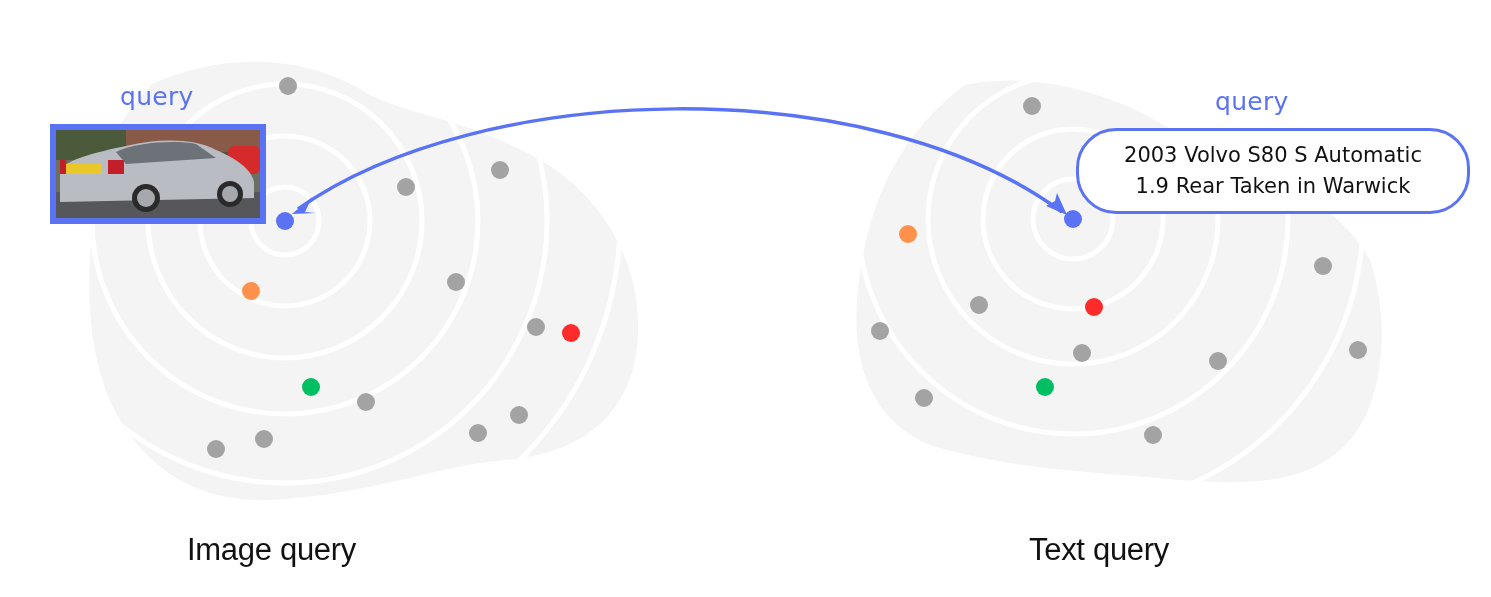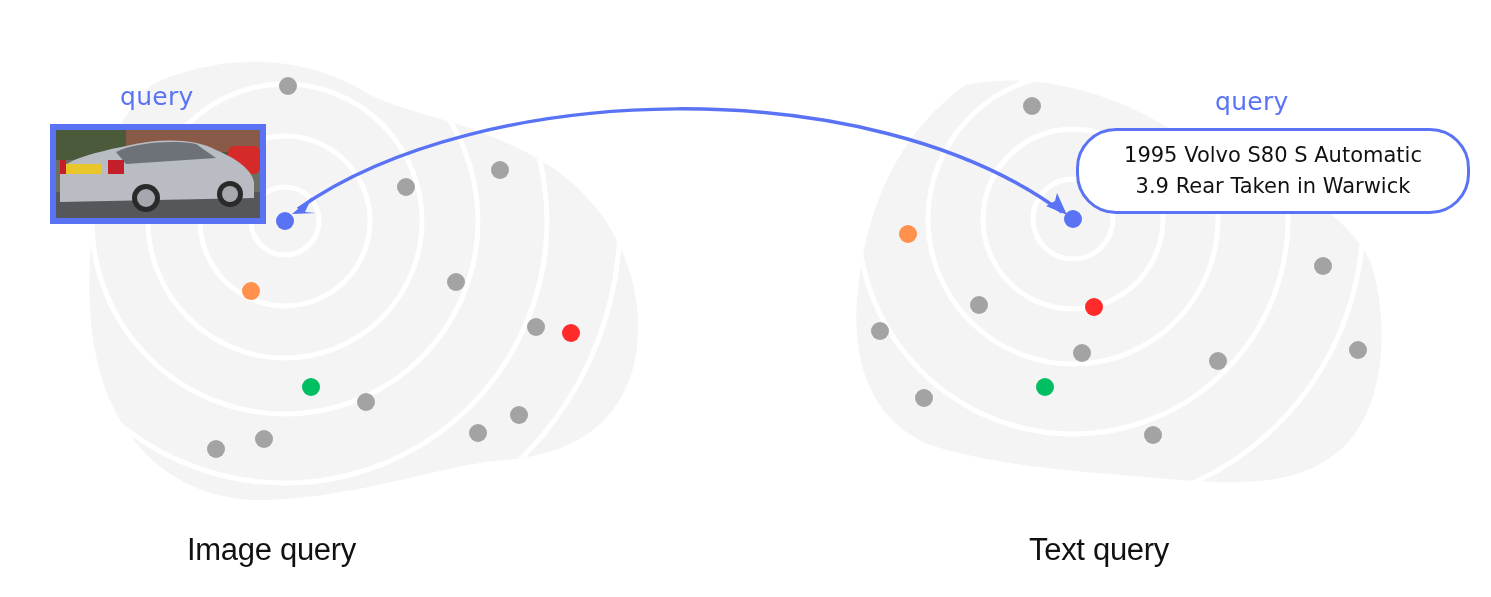--- a/index.html
+++ b/index.html
@@ -104,20 +104,20 @@
       <circle cx="90" cy="68" r="14" fill="#2a2a2a"></circle>
       <circle cx="90" cy="68" r="9" fill="#a5a9ae"></circle>
       <circle cx="174" cy="64" r="13" fill="#2a2a2a"></circle>
       <circle cx="174" cy="64" r="8" fill="#a5a9ae"></circle>
     </svg>
   </div>
 
   
   <div class="query-label" style="left:1215px; top:87px;">query</div>
   <div class="text-query">
-    <span>1995 Volvo S80 S Automatic</span>
-    <span>3.9 Rear Taken in Warwick</span>
+    <span>2003 Volvo S80 S Automatic</span>
+    <span>1.9 Rear Taken in Warwick</span>
   </div>
 
   
   <div class="space-label" style="left:187px; top:532px;">Image query</div>
   <div class="space-label" style="left:1029px; top:532px;">Text query</div>
 </div>
 
 </body></html>

